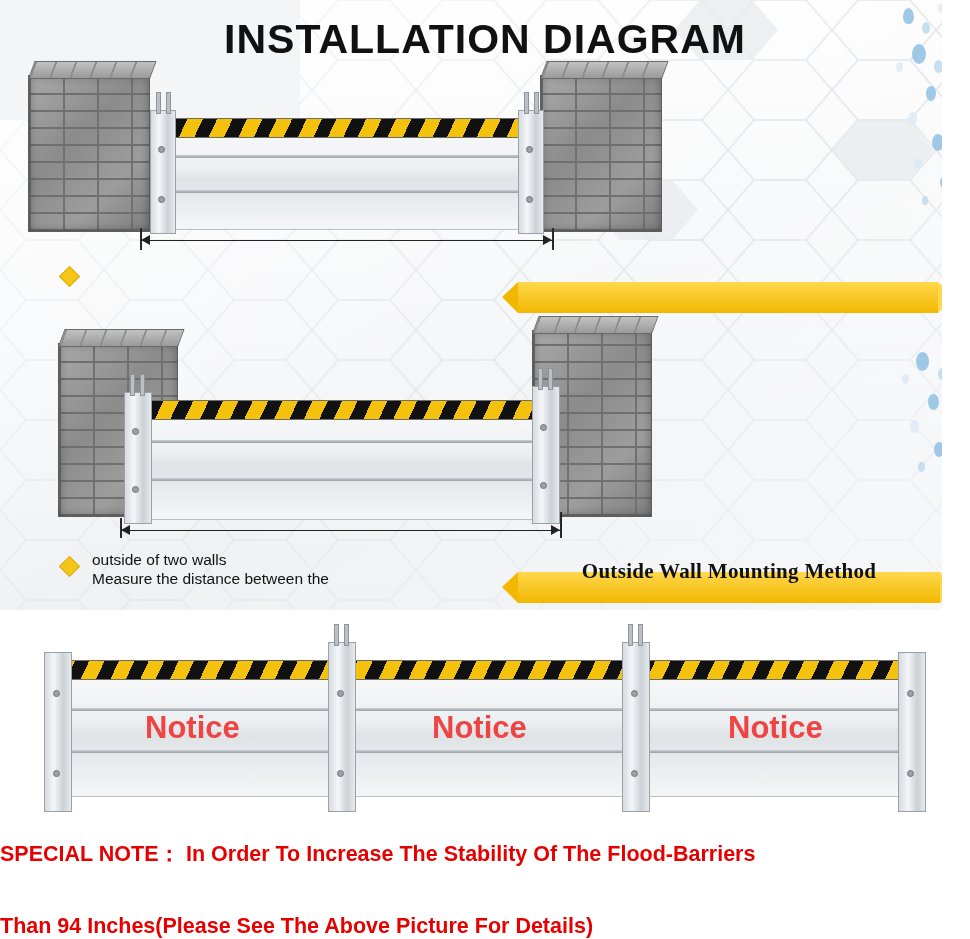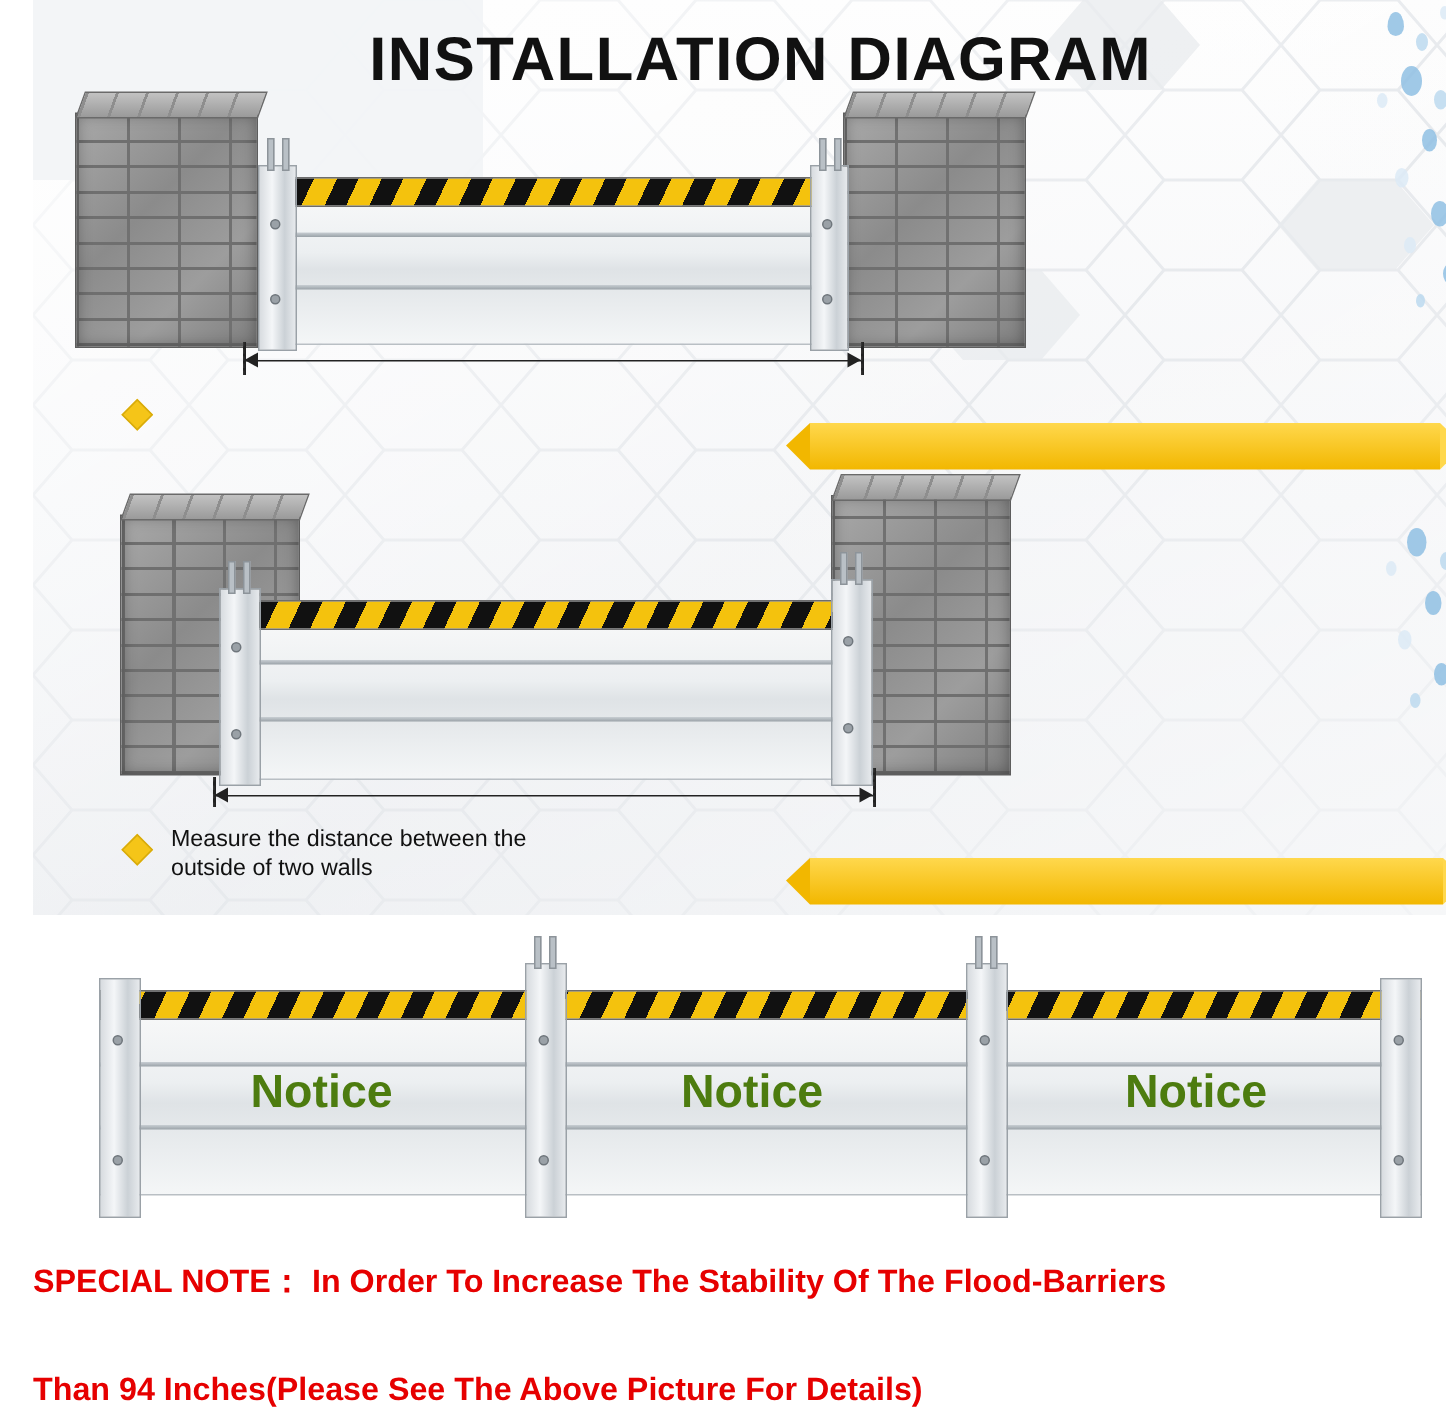--- a/index.html
+++ b/index.html
@@ -3,21 +3,21 @@
 <meta charset="utf-8">
 <style>
   html,body{margin:0;padding:0;}
   body{
     width:970px;height:939px;
     background:#ffffff;
     font-family:"Liberation Sans", sans-serif;
     overflow:hidden;
     position:relative;
   }
-  .page{position:relative;width:942px;height:939px;overflow:hidden;margin-left:22px;}
+  .page{position:relative;width:942px;height:939px;overflow:hidden;}
 
   
   .hexbg{
     position:absolute;left:0;top:0;width:970px;height:610px;
     background:
       linear-gradient(180deg,#fdfdfd 0%,#f4f5f7 55%,#eceef1 100%);
     overflow:hidden;
   }
   .hexbg svg{position:absolute;left:0;top:0;}
 
@@ -90,21 +90,21 @@
     position:absolute;left:0;top:-13px;width:100%;text-align:center;
     font-size:21px;font-weight:bold;color:#111;letter-spacing:.3px;
     font-family:"Liberation Serif", serif;
     white-space:nowrap;
   }
   .banner .tailL,.banner .tailR{position:absolute;top:0;width:0;height:0;}
 
   
   .bottomwrap{position:absolute;left:0;top:610px;width:970px;height:329px;background:#fff;}
   .notice{
-    position:absolute;color:#4d7c0f;font-weight:bold;font-size:31px;
+    position:absolute;color:#ef4444;font-weight:bold;font-size:31px;
     font-family:"Liberation Sans", sans-serif;
   }
   .note{
     position:absolute;left:0;width:970px;text-align:left;color:#e60000;
     font-weight:bold;font-size:21.5px;line-height:32px;
     font-family:Liberation Sans, sans-serif;
   }
 </style>
 </head>
 <body>
@@ -233,27 +233,28 @@
     <div class="bolt" style="left:540px;top:482px;"></div>
 
     <div class="dimtick" style="left:120px;top:518px;height:20px;"></div>
     <div class="dimtick" style="left:560px;top:512px;height:26px;"></div>
     <div class="dimline" style="left:121px;top:530px;width:439px;"></div>
     <div class="arrowL" style="left:121px;top:525px;"></div>
     <div class="arrowR" style="left:551px;top:525px;"></div>
 
     <div class="diamond" style="left:62px;top:559px;"></div>
     <div class="caption" style="left:92px;top:550px;width:360px;">
+      <div>outside of two walls</div>
       <div>Measure the distance between the</div>
-      <div>outside of two walls</div>
     </div>
 
     <div class="banner" style="left:518px;top:572px;width:422px;">
       <div class="tailL" style="left:-16px;border-top:15px solid transparent;border-bottom:16px solid transparent;border-right:16px solid #f2b700;"></div>
       <div class="tailR" style="right:-16px;border-top:15px solid transparent;border-bottom:16px solid transparent;border-left:16px solid #ffd84d;"></div>
+      <div class="txt">Outside Wall Mounting Method</div>
     </div>
   </div>
 
   <div class="bottomwrap">
 
     <div class="panel" style="left:44px;top:50px;width:880px;height:135px;"></div>
     <div class="panel-line" style="left:44px;top:98px;width:880px;"></div>
     <div class="panel-line" style="left:44px;top:140px;width:880px;"></div>
     <div class="hazard" style="left:44px;top:50px;width:880px;height:18px;"></div>
 

